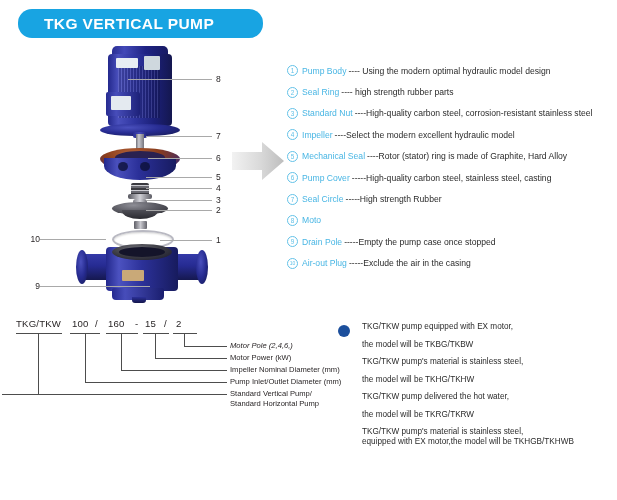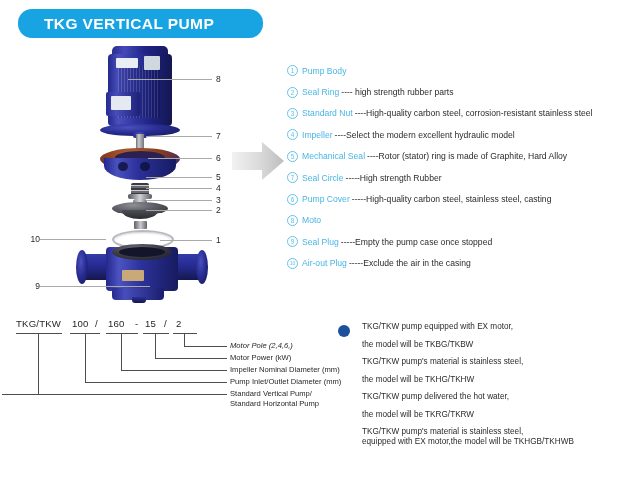--- a/index.html
+++ b/index.html
@@ -344,20 +344,21 @@
         </linearGradient>
       </defs>
       <path d="M0,12 L30,12 L30,2 L52,21 L30,40 L30,30 L0,30 Z" fill="url(#agrad)"></path>
     </svg>
   </div>
 
   <div class="legend">
     <div class="legend-row">
       <span class="legend-circle">1</span>
       <span class="legend-name">Pump Body</span>
+      <span class="legend-desc">---- Using the modern optimal hydraulic model design</span>
     </div>
     <div class="legend-row">
       <span class="legend-circle">2</span>
       <span class="legend-name">Seal Ring</span>
       <span class="legend-desc">---- high strength rubber parts</span>
     </div>
     <div class="legend-row">
       <span class="legend-circle">3</span>
       <span class="legend-name">Standard Nut</span>
       <span class="legend-desc">----High-quality carbon steel, corrosion-resistant stainless steel</span>
@@ -366,36 +367,36 @@
       <span class="legend-circle">4</span>
       <span class="legend-name">Impeller</span>
       <span class="legend-desc">----Select the modern excellent hydraulic model</span>
     </div>
     <div class="legend-row">
       <span class="legend-circle">5</span>
       <span class="legend-name">Mechanical Seal</span>
       <span class="legend-desc">----Rotor (stator) ring is made of Graphite, Hard Alloy</span>
     </div>
     <div class="legend-row">
+      <span class="legend-circle">6</span>
+      <span class="legend-name">Pump Cover</span>
+      <span class="legend-desc">-----High-quality carbon steel, stainless steel, casting</span>
+    </div>
+    <div class="legend-row">
       <span class="legend-circle">7</span>
       <span class="legend-name">Seal Circle</span>
       <span class="legend-desc">-----High strength Rubber</span>
     </div>
     <div class="legend-row">
-      <span class="legend-circle">6</span>
-      <span class="legend-name">Pump Cover</span>
-      <span class="legend-desc">-----High-quality carbon steel, stainless steel, casting</span>
-    </div>
-    <div class="legend-row">
       <span class="legend-circle">8</span>
       <span class="legend-name">Moto</span>
     </div>
     <div class="legend-row">
       <span class="legend-circle">9</span>
-      <span class="legend-name">Seal Plug</span>
+      <span class="legend-name">Drain Pole</span>
       <span class="legend-desc">-----Empty the pump case once stopped</span>
     </div>
     <div class="legend-row">
       <span class="legend-circle" style="font-size:5px;">10</span>
       <span class="legend-name">Air-out Plug</span>
       <span class="legend-desc">-----Exclude the air in the casing</span>
     </div>
   </div>
 
   <div class="code-block">

